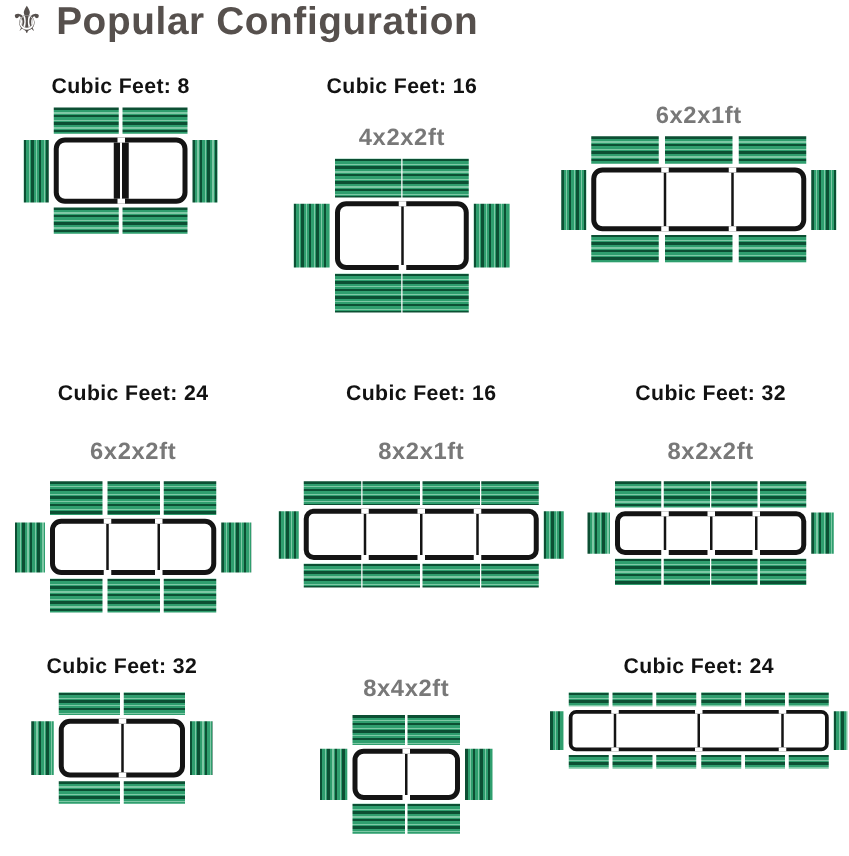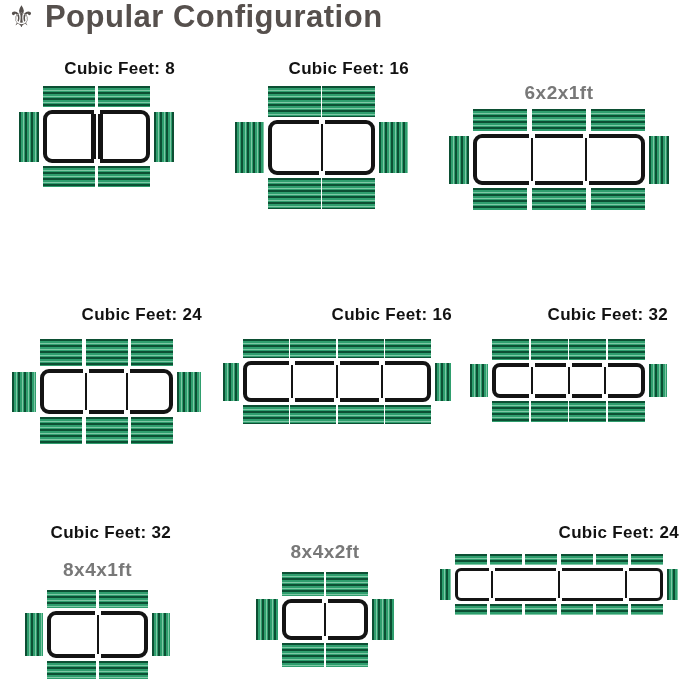--- a/index.html
+++ b/index.html
@@ -9,21 +9,21 @@
   }
   .main-header{
     position:absolute;left:8px;top:0px;display:flex;align-items:center;gap:10px;
   }
   .fleur{font-size:30px;line-height:34px;color:var(--heading,#56504d);}
   .main-title{
     font-size:31px;font-weight:700;color:var(--heading,#56504d);letter-spacing:.5px;line-height:34px;
   }
   .config{position:absolute;display:flex;flex-direction:column;align-items:center;}
   .cf{
-    width:100%;text-align:right;font-size:17px;line-height:18px;font-weight:700;
+    width:100%;text-align:center;font-size:17px;line-height:18px;font-weight:700;
     color:var(--cfcolor,#121212);letter-spacing:.3px;white-space:nowrap;
   }
   .dims{
     width:100%;text-align:center;font-size:19px;line-height:17px;font-weight:700;
     color:var(--dimscolor,#787878);letter-spacing:.5px;white-space:nowrap;
   }
   .row1 .dims{margin-top:24px;} .row1 .bed{margin-top:8px;}
   .row2 .dims{margin-top:29px;} .row2 .bed{margin-top:15px;}
   .row3 .dims{margin-top:19px;} .row3 .bed{margin-top:12px;}
   .bed{display:flex;flex-direction:column;align-items:center;}
@@ -64,20 +64,21 @@
         </div>
         <div class="panel-row" style="width: 107px;">
           <div class="panel-h" style="width: 52px; height: 21px; background: repeating-linear-gradient(rgb(12, 79, 51) 0px, rgb(12, 79, 51) 2px, rgb(47, 158, 110) 2px, rgb(47, 158, 110) 4px, rgb(126, 200, 165) 4px, rgb(126, 200, 165) 5px, rgb(47, 158, 110) 5px, rgb(47, 158, 110) 6px);"></div>
           <div class="panel-h" style="width: 52px; height: 21px; background: repeating-linear-gradient(rgb(12, 79, 51) 0px, rgb(12, 79, 51) 2px, rgb(47, 158, 110) 2px, rgb(47, 158, 110) 4px, rgb(126, 200, 165) 4px, rgb(126, 200, 165) 5px, rgb(47, 158, 110) 5px, rgb(47, 158, 110) 6px);"></div>
         </div>
       </div>
   </div>
 
   <div class="config row1" style="left:234px;top:60px;width:175px">
     <div class="cf">Cubic Feet: 16</div>
+    <div class="dims">4x2x2ft</div>
     <div class="bed">
         <div class="panel-row" style="width: 107px;">
           <div class="panel-h" style="width: 53px; height: 31px; background: repeating-linear-gradient(rgb(12, 79, 51) 0px, rgb(12, 79, 51) 2px, rgb(47, 158, 110) 2px, rgb(47, 158, 110) 4px, rgb(126, 200, 165) 4px, rgb(126, 200, 165) 5px, rgb(47, 158, 110) 5px, rgb(47, 158, 110) 6px);"></div>
           <div class="panel-h" style="width: 53px; height: 31px; background: repeating-linear-gradient(rgb(12, 79, 51) 0px, rgb(12, 79, 51) 2px, rgb(47, 158, 110) 2px, rgb(47, 158, 110) 4px, rgb(126, 200, 165) 4px, rgb(126, 200, 165) 5px, rgb(47, 158, 110) 5px, rgb(47, 158, 110) 6px);"></div>
         </div>
         <div class="mid-row">
           <div class="panel-v" style="width: 29px; height: 51px; background: repeating-linear-gradient(90deg, rgb(12, 79, 51) 0px, rgb(12, 79, 51) 2px, rgb(47, 158, 110) 2px, rgb(47, 158, 110) 4px, rgb(126, 200, 165) 4px, rgb(126, 200, 165) 5px, rgb(47, 158, 110) 5px, rgb(47, 158, 110) 6px);"></div>
           <div class="frame" style="width: 107px; height: 55px; border-width: 4px; border-color: rgb(20, 20, 20); border-radius: 9px;">
             <div class="divider" style="left: 48.5px; width: 2px; background: rgb(20, 20, 20);"></div>
             <div class="notch" style="left: 46.5px; top: -4px; height: 4px;"></div>
@@ -115,20 +116,21 @@
         <div class="panel-row" style="width: 172px;">
           <div class="panel-h" style="width: 54px; height: 22px; background: repeating-linear-gradient(rgb(12, 79, 51) 0px, rgb(12, 79, 51) 2px, rgb(47, 158, 110) 2px, rgb(47, 158, 110) 4px, rgb(126, 200, 165) 4px, rgb(126, 200, 165) 5px, rgb(47, 158, 110) 5px, rgb(47, 158, 110) 6px);"></div>
           <div class="panel-h" style="width: 54px; height: 22px; background: repeating-linear-gradient(rgb(12, 79, 51) 0px, rgb(12, 79, 51) 2px, rgb(47, 158, 110) 2px, rgb(47, 158, 110) 4px, rgb(126, 200, 165) 4px, rgb(126, 200, 165) 5px, rgb(47, 158, 110) 5px, rgb(47, 158, 110) 6px);"></div>
           <div class="panel-h" style="width: 54px; height: 22px; background: repeating-linear-gradient(rgb(12, 79, 51) 0px, rgb(12, 79, 51) 2px, rgb(47, 158, 110) 2px, rgb(47, 158, 110) 4px, rgb(126, 200, 165) 4px, rgb(126, 200, 165) 5px, rgb(47, 158, 110) 5px, rgb(47, 158, 110) 6px);"></div>
         </div>
       </div>
   </div>
 
   <div class="config row2" style="left:11px;top:306px;width:191px">
     <div class="cf">Cubic Feet: 24</div>
+    <div class="dims">6x2x2ft</div>
     <div class="bed">
         <div class="panel-row" style="width: 133px;">
           <div class="panel-h" style="width: 42px; height: 27px; background: repeating-linear-gradient(rgb(12, 79, 51) 0px, rgb(12, 79, 51) 2px, rgb(47, 158, 110) 2px, rgb(47, 158, 110) 4px, rgb(126, 200, 165) 4px, rgb(126, 200, 165) 5px, rgb(47, 158, 110) 5px, rgb(47, 158, 110) 6px);"></div>
           <div class="panel-h" style="width: 42px; height: 27px; background: repeating-linear-gradient(rgb(12, 79, 51) 0px, rgb(12, 79, 51) 2px, rgb(47, 158, 110) 2px, rgb(47, 158, 110) 4px, rgb(126, 200, 165) 4px, rgb(126, 200, 165) 5px, rgb(47, 158, 110) 5px, rgb(47, 158, 110) 6px);"></div>
           <div class="panel-h" style="width: 42px; height: 27px; background: repeating-linear-gradient(rgb(12, 79, 51) 0px, rgb(12, 79, 51) 2px, rgb(47, 158, 110) 2px, rgb(47, 158, 110) 4px, rgb(126, 200, 165) 4px, rgb(126, 200, 165) 5px, rgb(47, 158, 110) 5px, rgb(47, 158, 110) 6px);"></div>
         </div>
         <div class="mid-row">
           <div class="panel-v" style="width: 24px; height: 40px; background: repeating-linear-gradient(90deg, rgb(12, 79, 51) 0px, rgb(12, 79, 51) 2px, rgb(47, 158, 110) 2px, rgb(47, 158, 110) 4px, rgb(126, 200, 165) 4px, rgb(126, 200, 165) 5px, rgb(47, 158, 110) 5px, rgb(47, 158, 110) 6px);"></div>
           <div class="frame" style="width: 133px; height: 45px; border-width: 4px; border-color: rgb(20, 20, 20); border-radius: 9px;">
             <div class="divider" style="left: 40.6667px; width: 2px; background: rgb(20, 20, 20);"></div>
@@ -143,20 +145,21 @@
         <div class="panel-row" style="width: 133px;">
           <div class="panel-h" style="width: 42px; height: 27px; background: repeating-linear-gradient(rgb(12, 79, 51) 0px, rgb(12, 79, 51) 2px, rgb(47, 158, 110) 2px, rgb(47, 158, 110) 4px, rgb(126, 200, 165) 4px, rgb(126, 200, 165) 5px, rgb(47, 158, 110) 5px, rgb(47, 158, 110) 6px);"></div>
           <div class="panel-h" style="width: 42px; height: 27px; background: repeating-linear-gradient(rgb(12, 79, 51) 0px, rgb(12, 79, 51) 2px, rgb(47, 158, 110) 2px, rgb(47, 158, 110) 4px, rgb(126, 200, 165) 4px, rgb(126, 200, 165) 5px, rgb(47, 158, 110) 5px, rgb(47, 158, 110) 6px);"></div>
           <div class="panel-h" style="width: 42px; height: 27px; background: repeating-linear-gradient(rgb(12, 79, 51) 0px, rgb(12, 79, 51) 2px, rgb(47, 158, 110) 2px, rgb(47, 158, 110) 4px, rgb(126, 200, 165) 4px, rgb(126, 200, 165) 5px, rgb(47, 158, 110) 5px, rgb(47, 158, 110) 6px);"></div>
         </div>
       </div>
   </div>
 
   <div class="config row2" style="left:222px;top:306px;width:230px">
     <div class="cf">Cubic Feet: 16</div>
+    <div class="dims">8x2x1ft</div>
     <div class="bed">
         <div class="panel-row" style="width: 188px;">
           <div class="panel-h" style="width: 46px; height: 19px; background: repeating-linear-gradient(rgb(12, 79, 51) 0px, rgb(12, 79, 51) 2px, rgb(47, 158, 110) 2px, rgb(47, 158, 110) 4px, rgb(126, 200, 165) 4px, rgb(126, 200, 165) 5px, rgb(47, 158, 110) 5px, rgb(47, 158, 110) 6px);"></div>
           <div class="panel-h" style="width: 46px; height: 19px; background: repeating-linear-gradient(rgb(12, 79, 51) 0px, rgb(12, 79, 51) 2px, rgb(47, 158, 110) 2px, rgb(47, 158, 110) 4px, rgb(126, 200, 165) 4px, rgb(126, 200, 165) 5px, rgb(47, 158, 110) 5px, rgb(47, 158, 110) 6px);"></div>
           <div class="panel-h" style="width: 46px; height: 19px; background: repeating-linear-gradient(rgb(12, 79, 51) 0px, rgb(12, 79, 51) 2px, rgb(47, 158, 110) 2px, rgb(47, 158, 110) 4px, rgb(126, 200, 165) 4px, rgb(126, 200, 165) 5px, rgb(47, 158, 110) 5px, rgb(47, 158, 110) 6px);"></div>
           <div class="panel-h" style="width: 46px; height: 19px; background: repeating-linear-gradient(rgb(12, 79, 51) 0px, rgb(12, 79, 51) 2px, rgb(47, 158, 110) 2px, rgb(47, 158, 110) 4px, rgb(126, 200, 165) 4px, rgb(126, 200, 165) 5px, rgb(47, 158, 110) 5px, rgb(47, 158, 110) 6px);"></div>
         </div>
         <div class="mid-row">
           <div class="panel-v" style="width: 16px; height: 38px; background: repeating-linear-gradient(90deg, rgb(12, 79, 51) 0px, rgb(12, 79, 51) 2px, rgb(47, 158, 110) 2px, rgb(47, 158, 110) 4px, rgb(126, 200, 165) 4px, rgb(126, 200, 165) 5px, rgb(47, 158, 110) 5px, rgb(47, 158, 110) 6px);"></div>
           <div class="frame" style="width: 188px; height: 41px; border-width: 4px; border-color: rgb(20, 20, 20); border-radius: 8px;">
@@ -176,20 +179,21 @@
           <div class="panel-h" style="width: 46px; height: 19px; background: repeating-linear-gradient(rgb(12, 79, 51) 0px, rgb(12, 79, 51) 2px, rgb(47, 158, 110) 2px, rgb(47, 158, 110) 4px, rgb(126, 200, 165) 4px, rgb(126, 200, 165) 5px, rgb(47, 158, 110) 5px, rgb(47, 158, 110) 6px);"></div>
           <div class="panel-h" style="width: 46px; height: 19px; background: repeating-linear-gradient(rgb(12, 79, 51) 0px, rgb(12, 79, 51) 2px, rgb(47, 158, 110) 2px, rgb(47, 158, 110) 4px, rgb(126, 200, 165) 4px, rgb(126, 200, 165) 5px, rgb(47, 158, 110) 5px, rgb(47, 158, 110) 6px);"></div>
           <div class="panel-h" style="width: 46px; height: 19px; background: repeating-linear-gradient(rgb(12, 79, 51) 0px, rgb(12, 79, 51) 2px, rgb(47, 158, 110) 2px, rgb(47, 158, 110) 4px, rgb(126, 200, 165) 4px, rgb(126, 200, 165) 5px, rgb(47, 158, 110) 5px, rgb(47, 158, 110) 6px);"></div>
           <div class="panel-h" style="width: 46px; height: 19px; background: repeating-linear-gradient(rgb(12, 79, 51) 0px, rgb(12, 79, 51) 2px, rgb(47, 158, 110) 2px, rgb(47, 158, 110) 4px, rgb(126, 200, 165) 4px, rgb(126, 200, 165) 5px, rgb(47, 158, 110) 5px, rgb(47, 158, 110) 6px);"></div>
         </div>
       </div>
   </div>
 
   <div class="config row2" style="left:469px;top:306px;width:199px">
     <div class="cf">Cubic Feet: 32</div>
+    <div class="dims">8x2x2ft</div>
     <div class="bed">
         <div class="panel-row" style="width: 153px;">
           <div class="panel-h" style="width: 37px; height: 21px; background: repeating-linear-gradient(rgb(12, 79, 51) 0px, rgb(12, 79, 51) 2px, rgb(47, 158, 110) 2px, rgb(47, 158, 110) 4px, rgb(126, 200, 165) 4px, rgb(126, 200, 165) 5px, rgb(47, 158, 110) 5px, rgb(47, 158, 110) 6px);"></div>
           <div class="panel-h" style="width: 37px; height: 21px; background: repeating-linear-gradient(rgb(12, 79, 51) 0px, rgb(12, 79, 51) 2px, rgb(47, 158, 110) 2px, rgb(47, 158, 110) 4px, rgb(126, 200, 165) 4px, rgb(126, 200, 165) 5px, rgb(47, 158, 110) 5px, rgb(47, 158, 110) 6px);"></div>
           <div class="panel-h" style="width: 37px; height: 21px; background: repeating-linear-gradient(rgb(12, 79, 51) 0px, rgb(12, 79, 51) 2px, rgb(47, 158, 110) 2px, rgb(47, 158, 110) 4px, rgb(126, 200, 165) 4px, rgb(126, 200, 165) 5px, rgb(47, 158, 110) 5px, rgb(47, 158, 110) 6px);"></div>
           <div class="panel-h" style="width: 37px; height: 21px; background: repeating-linear-gradient(rgb(12, 79, 51) 0px, rgb(12, 79, 51) 2px, rgb(47, 158, 110) 2px, rgb(47, 158, 110) 4px, rgb(126, 200, 165) 4px, rgb(126, 200, 165) 5px, rgb(47, 158, 110) 5px, rgb(47, 158, 110) 6px);"></div>
         </div>
         <div class="mid-row">
           <div class="panel-v" style="width: 18px; height: 33px; background: repeating-linear-gradient(90deg, rgb(12, 79, 51) 0px, rgb(12, 79, 51) 2px, rgb(47, 158, 110) 2px, rgb(47, 158, 110) 4px, rgb(126, 200, 165) 4px, rgb(126, 200, 165) 5px, rgb(47, 158, 110) 5px, rgb(47, 158, 110) 6px);"></div>
           <div class="frame" style="width: 153px; height: 35px; border-width: 4px; border-color: rgb(20, 20, 20); border-radius: 8px;">
@@ -209,21 +213,20 @@
           <div class="panel-h" style="width: 37px; height: 21px; background: repeating-linear-gradient(rgb(12, 79, 51) 0px, rgb(12, 79, 51) 2px, rgb(47, 158, 110) 2px, rgb(47, 158, 110) 4px, rgb(126, 200, 165) 4px, rgb(126, 200, 165) 5px, rgb(47, 158, 110) 5px, rgb(47, 158, 110) 6px);"></div>
           <div class="panel-h" style="width: 37px; height: 21px; background: repeating-linear-gradient(rgb(12, 79, 51) 0px, rgb(12, 79, 51) 2px, rgb(47, 158, 110) 2px, rgb(47, 158, 110) 4px, rgb(126, 200, 165) 4px, rgb(126, 200, 165) 5px, rgb(47, 158, 110) 5px, rgb(47, 158, 110) 6px);"></div>
           <div class="panel-h" style="width: 37px; height: 21px; background: repeating-linear-gradient(rgb(12, 79, 51) 0px, rgb(12, 79, 51) 2px, rgb(47, 158, 110) 2px, rgb(47, 158, 110) 4px, rgb(126, 200, 165) 4px, rgb(126, 200, 165) 5px, rgb(47, 158, 110) 5px, rgb(47, 158, 110) 6px);"></div>
           <div class="panel-h" style="width: 37px; height: 21px; background: repeating-linear-gradient(rgb(12, 79, 51) 0px, rgb(12, 79, 51) 2px, rgb(47, 158, 110) 2px, rgb(47, 158, 110) 4px, rgb(126, 200, 165) 4px, rgb(126, 200, 165) 5px, rgb(47, 158, 110) 5px, rgb(47, 158, 110) 6px);"></div>
         </div>
       </div>
   </div>
 
   <div class="config row3" style="left:24px;top:524px;width:147px">
     <div class="cf">Cubic Feet: 32</div>
-    <div class="dims">8x4x1ft</div>
     <div class="bed">
         <div class="panel-row" style="width: 101px;">
           <div class="panel-h" style="width: 49px; height: 18px; background: repeating-linear-gradient(rgb(12, 79, 51) 0px, rgb(12, 79, 51) 2px, rgb(47, 158, 110) 2px, rgb(47, 158, 110) 4px, rgb(126, 200, 165) 4px, rgb(126, 200, 165) 5px, rgb(47, 158, 110) 5px, rgb(47, 158, 110) 6px);"></div>
           <div class="panel-h" style="width: 49px; height: 18px; background: repeating-linear-gradient(rgb(12, 79, 51) 0px, rgb(12, 79, 51) 2px, rgb(47, 158, 110) 2px, rgb(47, 158, 110) 4px, rgb(126, 200, 165) 4px, rgb(126, 200, 165) 5px, rgb(47, 158, 110) 5px, rgb(47, 158, 110) 6px);"></div>
         </div>
         <div class="mid-row">
           <div class="panel-v" style="width: 18px; height: 43px; background: repeating-linear-gradient(90deg, rgb(12, 79, 51) 0px, rgb(12, 79, 51) 2px, rgb(47, 158, 110) 2px, rgb(47, 158, 110) 4px, rgb(126, 200, 165) 4px, rgb(126, 200, 165) 5px, rgb(47, 158, 110) 5px, rgb(47, 158, 110) 6px);"></div>
           <div class="frame" style="width: 101px; height: 47px; border-width: 4px; border-color: rgb(20, 20, 20); border-radius: 9px;">
             <div class="divider" style="left: 45.5px; width: 2px; background: rgb(20, 20, 20);"></div>
             <div class="notch" style="left: 43.5px; top: -4px; height: 4px;"></div>

